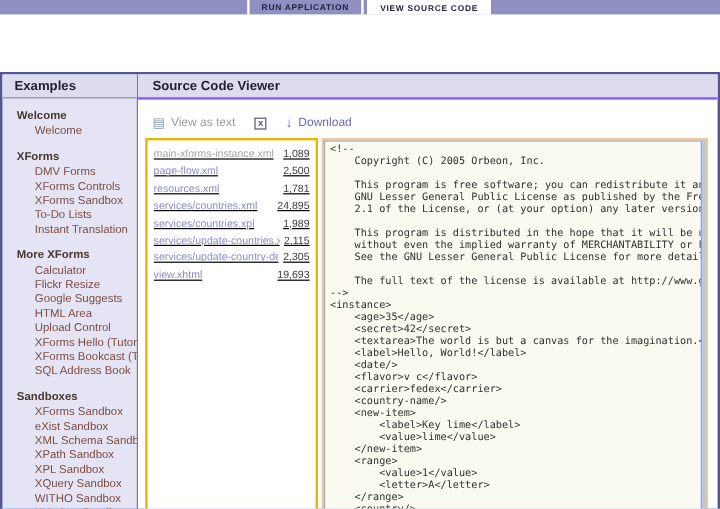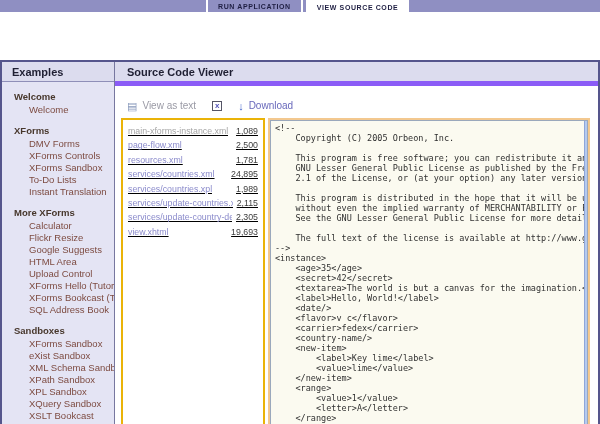--- a/index.html
+++ b/index.html
@@ -47,21 +47,21 @@
     padding: 1px 6px 1px 12px; line-height: 12px; white-space: nowrap;
   }
   .side-item {
     font-size: 9.5px; color: #7d4b41; padding: 0 4px 0 27px;
     line-height: 12px; cursor: pointer; white-space: nowrap;
   }
 
   
   .main { flex: 1; background: #fff; display: flex; flex-direction: column; min-width: 0; }
   .main-header {
-    background: #dcdcee; border-bottom: 5px solid #8b5cf6;
+    background: #dcdcee; border-bottom: 2px solid #8b5cf6;
     font-size: 11px; font-weight: bold; color: #1f1f33;
     padding: 4px 12px 3px 12px;
   }
   .main-body { flex: 1; padding: 6px 8px 0 6px; display: flex; flex-direction: column; }
 
   
   .toolbar {
     display: flex; align-items: center; gap: 16px;
     margin: 8px 0 7px 6px; font-size: 10px;
   }
@@ -169,21 +169,21 @@
         </div>
 
         <div class="side-section">
           <div class="side-section-header">Sandboxes</div>
           <div class="side-item">XForms Sandbox</div>
           <div class="side-item">eXist Sandbox</div>
           <div class="side-item">XML Schema Sandbox</div>
           <div class="side-item">XPath Sandbox</div>
           <div class="side-item">XPL Sandbox</div>
           <div class="side-item">XQuery Sandbox</div>
-          <div class="side-item">XSLT Bookcast</div>
+          <div class="side-item">WITHO Sandbox</div>
           <div class="side-item">XUpdate Sandbox</div>
         </div>
 
         <div class="side-section">
           <div class="side-section-header">Query &amp; Transformation</div>
           <div class="side-item">XQuery the Web</div>
         </div>
 
       </div>
     </div>

